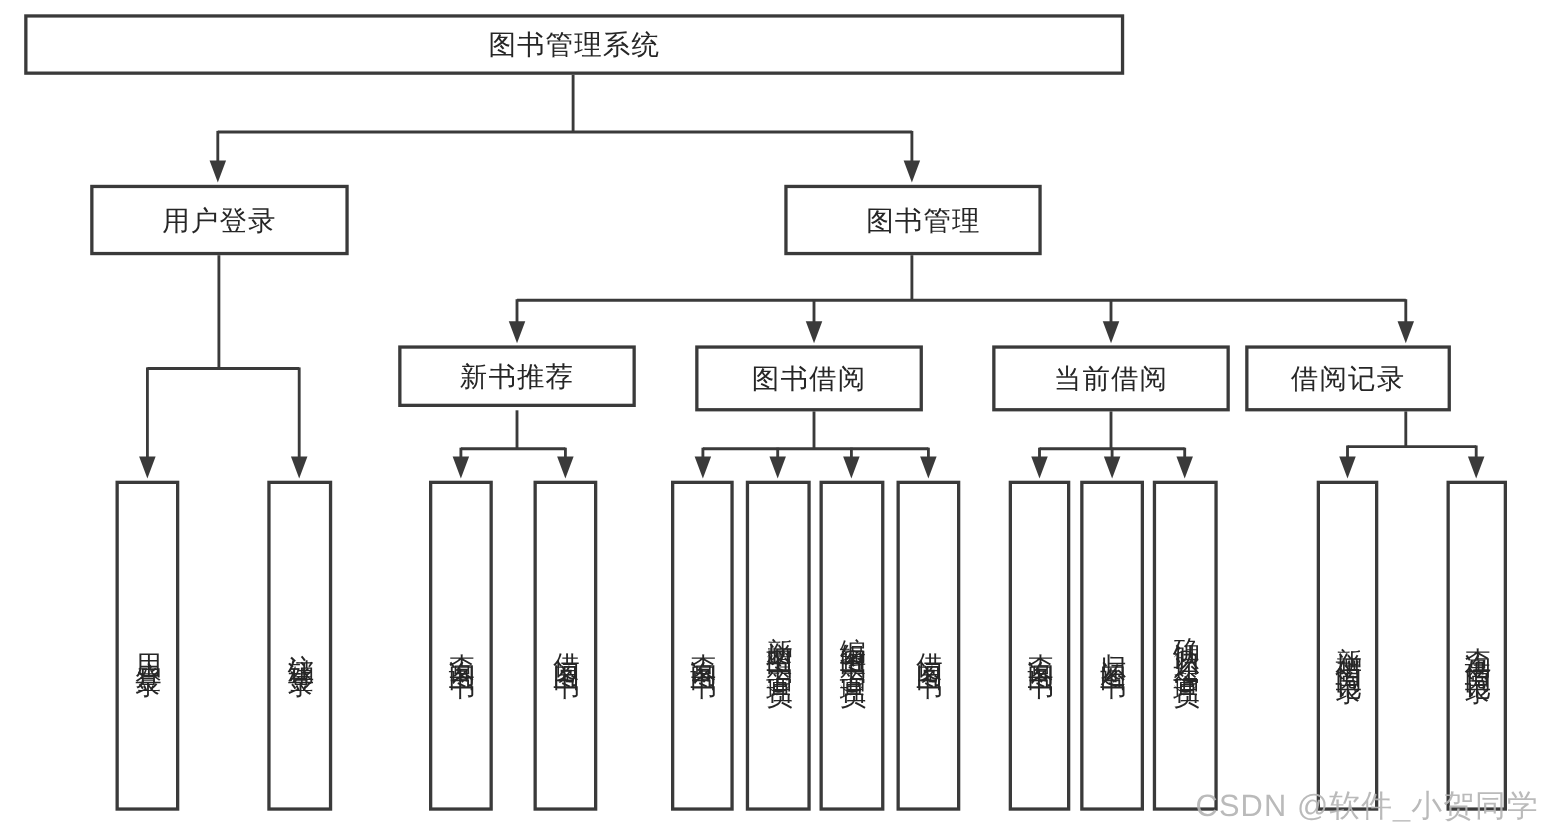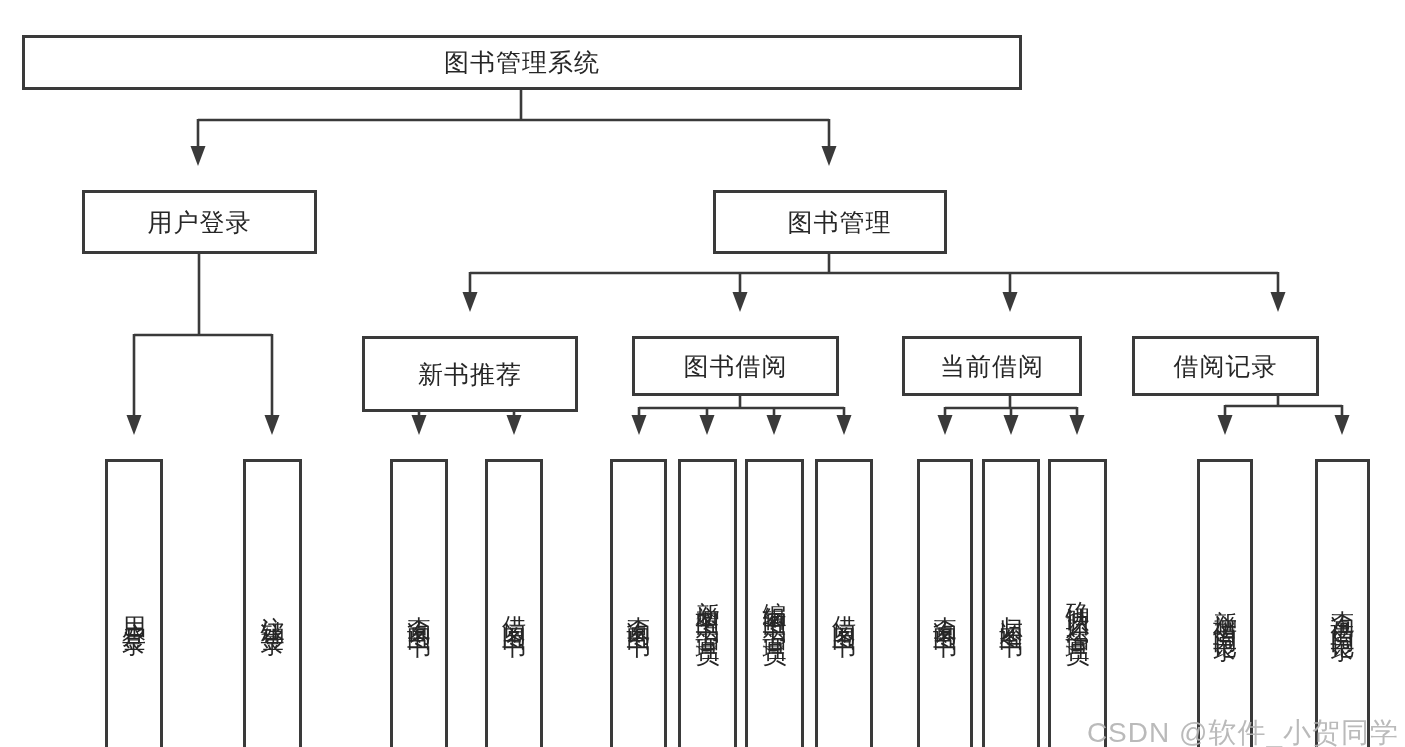--- a/index.html
+++ b/index.html
@@ -30,21 +30,20 @@
     position:absolute;
     background:#fff;
     border:3px solid var(--line);
     display:flex;
     align-items:center;
     justify-content:center;
     color:var(--text);
     font-size:25px;
     letter-spacing:1px;
     text-align:center;
-    margin-top:22px;
   }
   .box.vert span{
     writing-mode:vertical-rl;
     text-orientation:mixed;
     font-size:24px;
     letter-spacing:6px;
     line-height:1;
     white-space:nowrap;
   }
   .watermark{
@@ -131,27 +130,27 @@
     <span>图书管理系统</span>
   </div>
 
   <div class="box" style="left:82px;top:168px;width:235px;height:64px;">
     <span>用户登录</span>
   </div>
   <div class="box" style="left:713px;top:168px;width:234px;height:64px;padding-left:19px;">
     <span>图书管理</span>
   </div>
 
-  <div class="box" style="left:362px;top:314px;width:216px;height:76px;">
+  <div class="box" style="left:362px;top:314px;width:216px;height:56px;">
     <span>新书推荐</span>
   </div>
   <div class="box" style="left:632px;top:314px;width:207px;height:60px;">
     <span>图书借阅</span>
   </div>
-  <div class="box" style="left:902px;top:314px;width:180px;height:60px;">
+  <div class="box" style="left:902px;top:314px;width:216px;height:60px;">
     <span>当前借阅</span>
   </div>
   <div class="box" style="left:1132px;top:314px;width:187px;height:60px;">
     <span>借阅记录</span>
   </div>
 
   <div class="box vert" style="left:105px;top:437px;width:58px;height:300px;">
     <span>用户登录</span>
   </div>
   <div class="box vert" style="left:243px;top:437px;width:59px;height:300px;">

